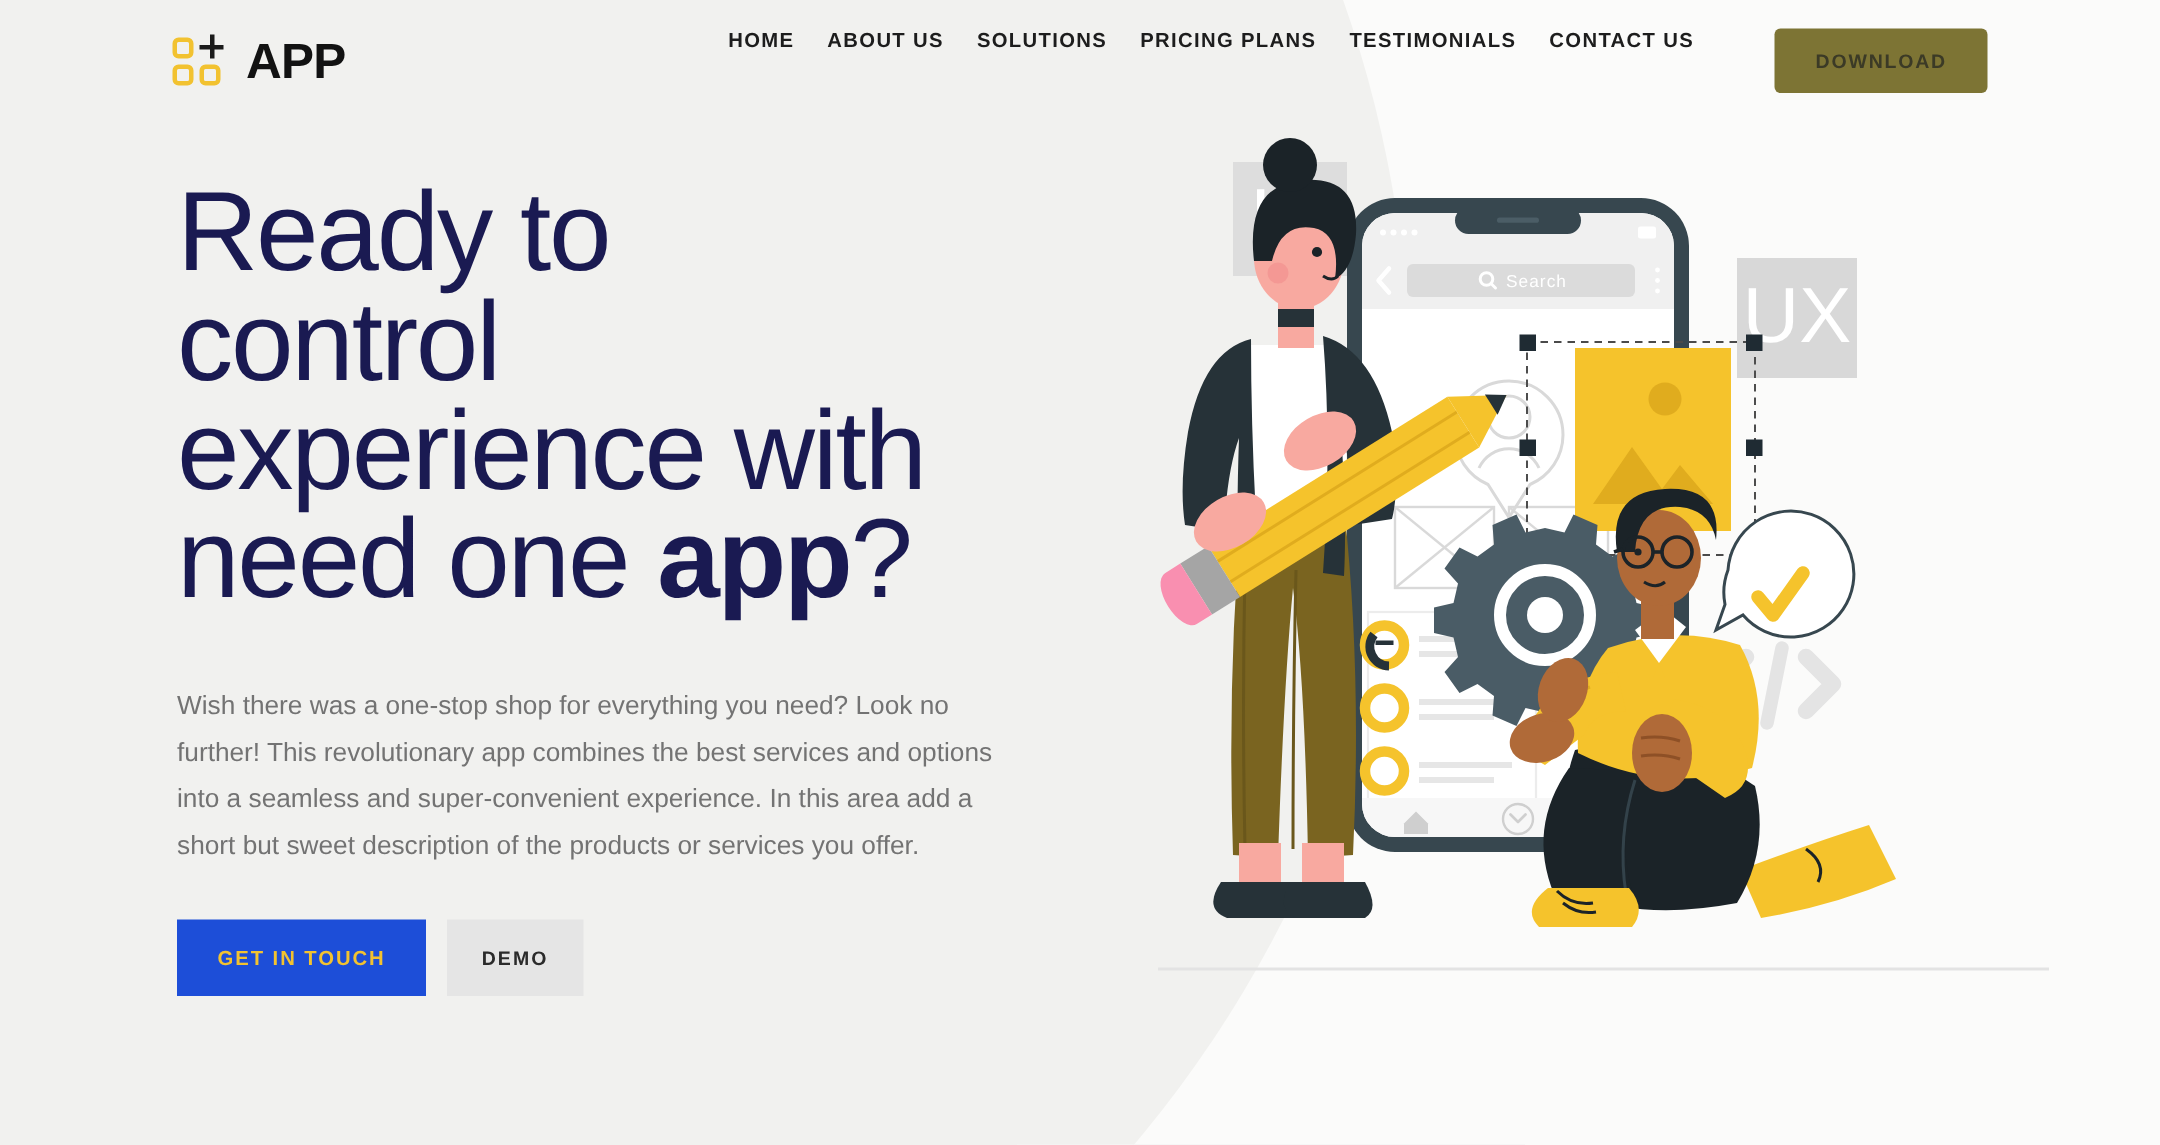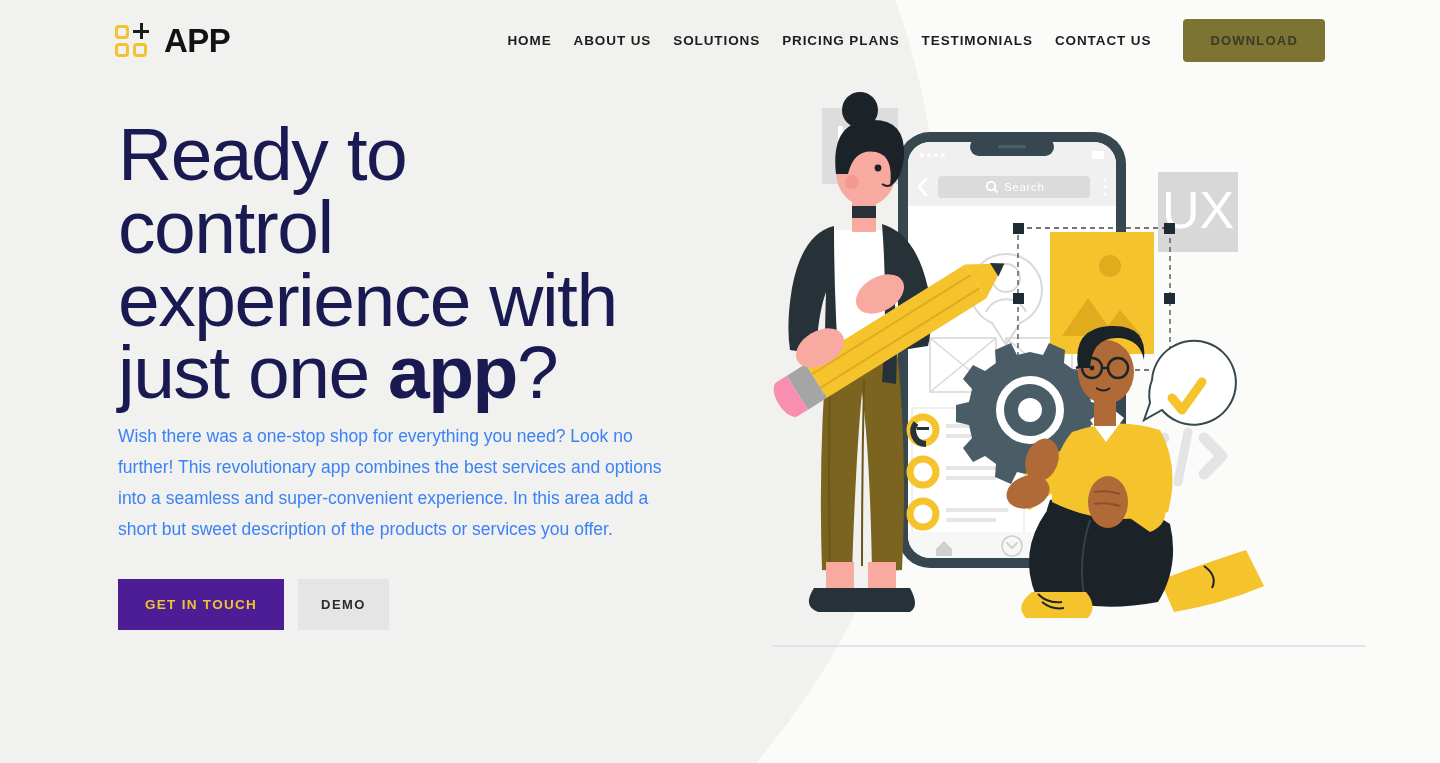--- a/index.html
+++ b/index.html
@@ -48,29 +48,29 @@
   .logo-mark .plus:before, .logo-mark .plus:after {
     content:""; position:absolute; background:#1b1b1b;
   }
   .logo-mark .plus:before { left:6.5px; top:0; width:3px; height:16px; }
   .logo-mark .plus:after  { left:0; top:6.5px; width:16px; height:3px; }
   .brand-name {
     font-size:33px; font-weight:bold; letter-spacing:-0.5px; color:#121212;
     line-height:1;
   }
 
-  nav { margin-left:auto; display:flex; align-items:center; gap:0; }
+  nav { margin-left:auto; display:flex; align-items:flex-start; gap:0; }
   .nav-link {
     font-size:13.5px; font-weight:bold; letter-spacing:0.9px;
     color:#1d1d1d; text-decoration:none; text-transform:uppercase;
     padding:0 11px; white-space:nowrap; cursor:pointer;
   }
   .nav-link:first-child { padding-left:0; }
   .btn-download {
-    margin-left:21px;
+    margin-left:43px;
     background:#7d7434; color:#3b3a26;
     font-size:13px; font-weight:bold; letter-spacing:1.2px;
     text-transform:uppercase;
     border:none; border-radius:4px;
     padding:14px 27px; cursor:pointer;
     font-family:inherit;
   }
 
   
   .hero {
@@ -79,28 +79,28 @@
   }
   h1.headline {
     font-size:75px; line-height:0.97; font-weight:400;
     color:#1a1a52; letter-spacing:-1.5px;
     max-width:520px;
   }
   h1.headline .bold { font-weight:800; }
   h1.headline .q { font-weight:400; }
 
   p.lede {
-    margin-top:12px;
-    font-size:17.5px; line-height:1.78; color:#3b82f6;
+    margin-top:46px;
+    font-size:17.5px; line-height:1.78; color:#737373;
     max-width:545px; font-weight:400;
   }
 
   .cta-row { margin-top:33px; display:flex; align-items:center; gap:14px; }
   .btn-primary {
-    background:#4c1d95; color:#f2c230;
+    background:#1d4ed8; color:#f2c230;
     font-size:13.5px; font-weight:bold; letter-spacing:1.3px;
     text-transform:uppercase;
     border:none; padding:18px 27px; cursor:pointer;
     font-family:inherit;
     text-align:center;
   }
   .btn-secondary {
     background:#e5e5e5; color:#2b2b2b;
     font-size:13px; font-weight:bold; letter-spacing:1.4px;
     text-transform:uppercase;
@@ -143,21 +143,21 @@
     <button class="btn-download">DOWNLOAD</button>
   </nav>
 
 </header>
 
 <section class="hero">
 
   <h1 class="headline">
     <span>Ready to control</span><br>
     <span>experience with</span><br>
-    <span>just one </span><span class="bold">app</span><span class="q">?</span>
+    <span>need one </span><span class="bold">app</span><span class="q">?</span>
   </h1>
 
   <p class="lede">Wish there was a one-stop shop for everything you need? Look no further! This revolutionary app combines the best services and options into a seamless and super-convenient experience.
 In this area add a short but sweet description of the products or services you offer.</p>
 
   <div class="cta-row">
     <button class="btn-primary">GET IN TOUCH</button>
     <button class="btn-secondary">DEMO</button>
   </div>
 

